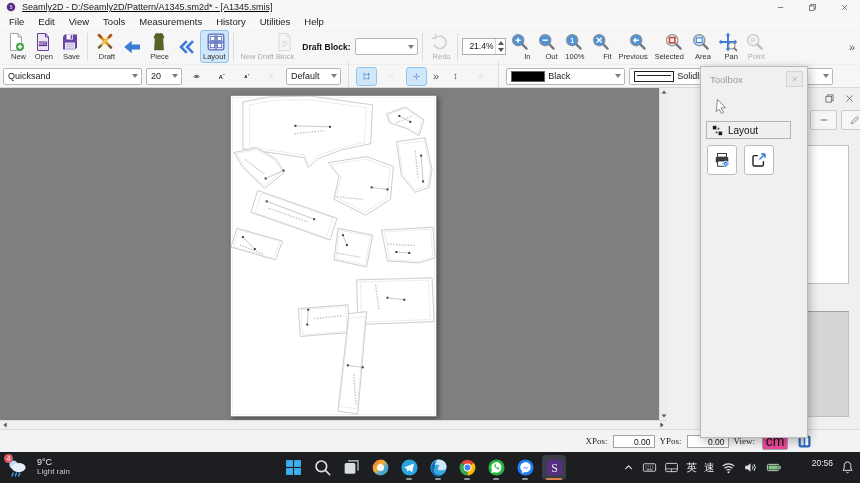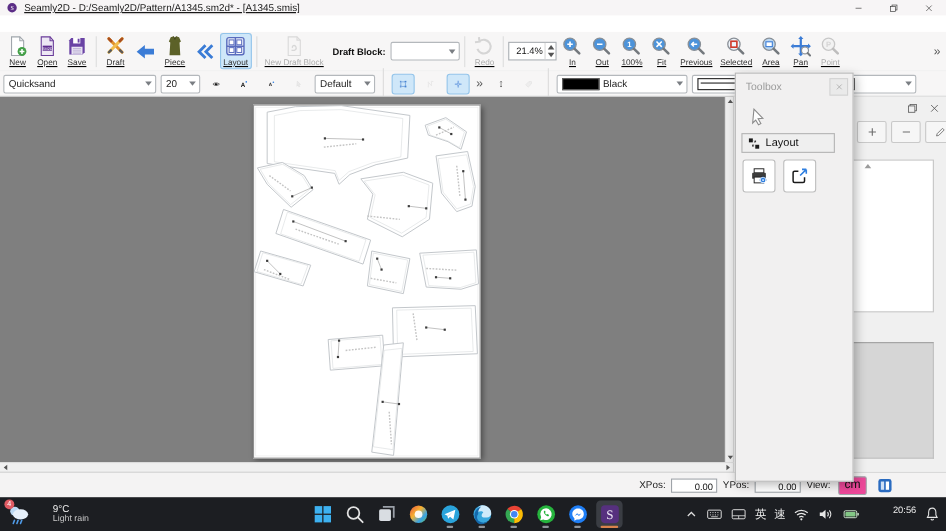--- a/index.html
+++ b/index.html
@@ -15,21 +15,21 @@
   .win-controls{margin-left:auto;display:flex;height:14px;}
   .win-btn{width:32px;height:14px;display:flex;align-items:center;justify-content:center;}
   .win-btn .ico{width:9px;height:9px;}
 
   
   .menubar{position:absolute;left:0;top:14px;width:860px;height:15px;background:#f9f8f8;display:flex;align-items:center;padding-left:2px;box-sizing:border-box;}
   .menu-item{font-size:9.5px;color:#1b1b1b;padding:0 7px;}
 
   
   .toolbar1{position:absolute;left:0;top:29px;width:860px;height:36px;background:#f7f6f6;border-bottom:1px solid #eeeeee;display:flex;align-items:center;padding:0 3px;box-sizing:border-box;gap:1px;}
-  .tb1-btn{display:flex;flex-direction:column;align-items:center;justify-content:center;padding:1px 2px;border:1px solid transparent;border-radius:3px;background:none;font:inherit;text-decoration:underline;}
+  .tb1-btn{display:flex;flex-direction:column;align-items:flex-end;justify-content:center;padding:1px 2px;border:1px solid transparent;border-radius:3px;background:none;font:inherit;}
   .tb1-btn .ico{width:20px;height:20px;}
   .tb1-lab{font-size:7.5px;color:#333;white-space:nowrap;line-height:9px;}
   .tb1-btn.active{background:#cfe7f9;border-color:#93c4ea;}
   .tb1-btn.disabled .ico{filter:grayscale(1) opacity(.45);}
   .tb1-btn.disabled .tb1-lab{color:#adadad;}
   .tsep{width:1px;height:28px;background:#dcdcdc;margin:0 3px;flex:none;}
   .tb-label{font-size:8.5px;font-weight:bold;color:#111;margin:0 4px;white-space:nowrap;}
   .combo{height:15px;background:#fff;border:1px solid #b4b8bc;border-radius:2px;display:flex;align-items:center;padding:0 3px 0 4px;gap:3px;box-sizing:content-box;flex:none;}
   .combo-text{font-size:9px;color:#222;flex:1;white-space:nowrap;overflow:hidden;}
   .combo-arr{width:0;height:0;border-left:3px solid transparent;border-right:3px solid transparent;border-top:4px solid #7a7e83;flex:none;}
@@ -69,42 +69,42 @@
   .dock-titlebar .ico{width:11px;height:11px;}
   .dock-tools{position:absolute;left:112px;top:22px;display:flex;gap:4px;}
   .dock-btn{width:25px;height:18px;background:#f6f6f6;border:1px solid #c9c9c9;border-radius:2px;display:flex;align-items:center;justify-content:center;}
   .dock-btn .ico{width:12px;height:12px;}
   .dock-list{position:absolute;left:106px;top:57px;width:76px;height:139px;background:#fff;border:1px solid #c4c4c4;box-sizing:border-box;}
   .scrollhint{position:absolute;left:12px;top:3px;width:0;height:0;border:3px solid transparent;border-bottom:4px solid #9a9a9a;border-top:none;}
   .dock-preview{position:absolute;left:108px;top:223px;width:74px;height:106px;background:#d6d6d6;border:1px solid #c0c0c0;border-top-color:#9f9f9f;box-sizing:border-box;}
 
   
   .statusbar{position:absolute;left:0;top:429px;width:860px;height:23px;background:#f4f3f3;border-top:1px solid #d9d9d9;display:flex;align-items:center;justify-content:flex-end;gap:5px;padding-right:48px;box-sizing:border-box;}
-  .sb-label{font-size:9px;color:#222;}
+  .sb-label{font-size:9px;color:#222;font-family:Liberation Serif, serif;}
   .sb-field{width:42px;height:13px;background:#fff;border:1px solid #9fa4a9;font-size:8.5px;text-align:right;padding:1px 3px 0 0;color:#111;box-sizing:border-box;}
-  .sb-units{width:24px;height:15px;border:1px solid #9fa4a9;background:#ec4899;border-radius:2px;font-size:11px;color:#111;display:flex;align-items:center;justify-content:center;margin-left:2px;}
+  .sb-units{width:24px;height:15px;border:1px solid #9fa4a9;background:#ec4899;border-radius:2px;font-size:14px;color:#111;display:flex;align-items:center;justify-content:center;margin-left:2px;}
   .sb-ico{width:15px;height:15px;margin-left:4px;}
 
   
-  .toolbox{position:absolute;left:668px;top:66px;width:108px;height:372px;background:#f1f0f0;border:1px solid #b9b9b9;box-shadow:2px 3px 9px rgba(0,0,0,.28);box-sizing:border-box;z-index:50;}
+  .toolbox{position:absolute;left:700px;top:66px;width:108px;height:372px;background:#f1f0f0;border:1px solid #b9b9b9;box-shadow:2px 3px 9px rgba(0,0,0,.28);box-sizing:border-box;z-index:50;}
   .tbx-head{display:flex;align-items:center;height:18px;padding:3px 4px 0 9px;}
   .tbx-title{font-size:9.5px;color:#9a9a9a;flex:1;}
   .tbx-close{width:15px;height:14px;background:#eaeaea;border:1px solid #d3d3d3;display:flex;align-items:center;justify-content:center;}
   .tbx-close .ico{width:8px;height:8px;}
   .tbx-cursor{position:absolute;left:5px;top:24px;width:30px;height:30px;display:flex;align-items:center;justify-content:center;background:none;border:none;}
   .tbx-cursor .ico{width:23px;height:23px;}
   .tbx-layoutbar{position:absolute;left:5px;top:54px;width:85px;height:18px;border:1px solid #b3b3b3;background:#efefef;display:flex;align-items:center;gap:5px;padding:0 5px;box-sizing:border-box;}
   .tbx-layoutbar .ico{width:11px;height:11px;}
   .tbx-layoutbar span{font-size:10px;color:#111;}
   .tbx-tool{position:absolute;width:30px;height:30px;background:#fff;border:1px solid #bdbdbd;border-radius:3px;display:flex;align-items:center;justify-content:center;}
   .tbx-tool .ico{width:22px;height:22px;}
 
   
   .taskbar{position:absolute;left:0;top:452px;width:860px;height:31px;background:#1c1e22;z-index:60;}
-  .tb-weather{position:absolute;left:6px;top:4px;display:flex;align-items:center;gap:20px;}
+  .tb-weather{position:absolute;left:6px;top:4px;display:flex;align-items:center;gap:9px;}
   .weather-ico{position:relative;width:22px;height:22px;}
   .weather-badge{position:absolute;left:-2px;top:-2px;width:9px;height:9px;border-radius:50%;background:#e05b63;color:#fff;font-size:6.5px;line-height:9px;text-align:center;}
   .weather-temp{font-size:9px;color:#ececec;line-height:10px;}
   .weather-cond{font-size:8px;color:#c7c7c7;line-height:10px;}
   .tb-apps{position:absolute;left:281px;top:3px;display:flex;gap:5px;}
   .tb-app{position:relative;width:24px;height:25px;border-radius:4px;display:flex;align-items:center;justify-content:center;}
   .tb-app .ico{width:19px;height:19px;}
   .tb-app.active{background:#3a3d43;}
   .run-dash{position:absolute;bottom:0;left:9px;width:6px;height:2px;border-radius:1px;background:#8f959b;}
   .active-dash{position:absolute;bottom:0;left:4px;width:16px;height:2.5px;border-radius:1.2px;background:#d9824d;}
@@ -147,20 +147,30 @@
       <span class="win-btn">
           <span class="ico">
             <svg viewBox="0 0 20 20" width="100%" height="100%" xmlns="http://www.w3.org/2000/svg">
               <path d="M4.5 4.5l11 11M15.5 4.5l-11 11" stroke="#333" stroke-width="1.3"></path>
             </svg>
           </span>
         </span>
     </div>
   </div>
 
+  <div class="menubar" id="menubar">
+      <div class="menu-item">File</div>
+      <div class="menu-item">Edit</div>
+      <div class="menu-item">View</div>
+      <div class="menu-item">Tools</div>
+      <div class="menu-item">Measurements</div>
+      <div class="menu-item">History</div>
+      <div class="menu-item">Utilities</div>
+      <div class="menu-item">Help</div>
+    </div>
 
   <div class="toolbar1" id="toolbar1">
       <button class="tb1-btn">
         <span class="ico">
           <svg viewBox="0 0 20 20" width="100%" height="100%" xmlns="http://www.w3.org/2000/svg">
             <path d="M4.5 1.5h7.5l3.5 3.5v13.5H4.5z" fill="#fff" stroke="#a0a6ac"></path>
             <path d="M12 1.5V5h3.5" fill="none" stroke="#a0a6ac"></path>
             <circle cx="14" cy="14.8" r="4" fill="#43a047"></circle>
             <path d="M14 12.6v4.4M11.8 14.8h4.4" stroke="#fff" stroke-width="1.4"></path>
           </svg>

